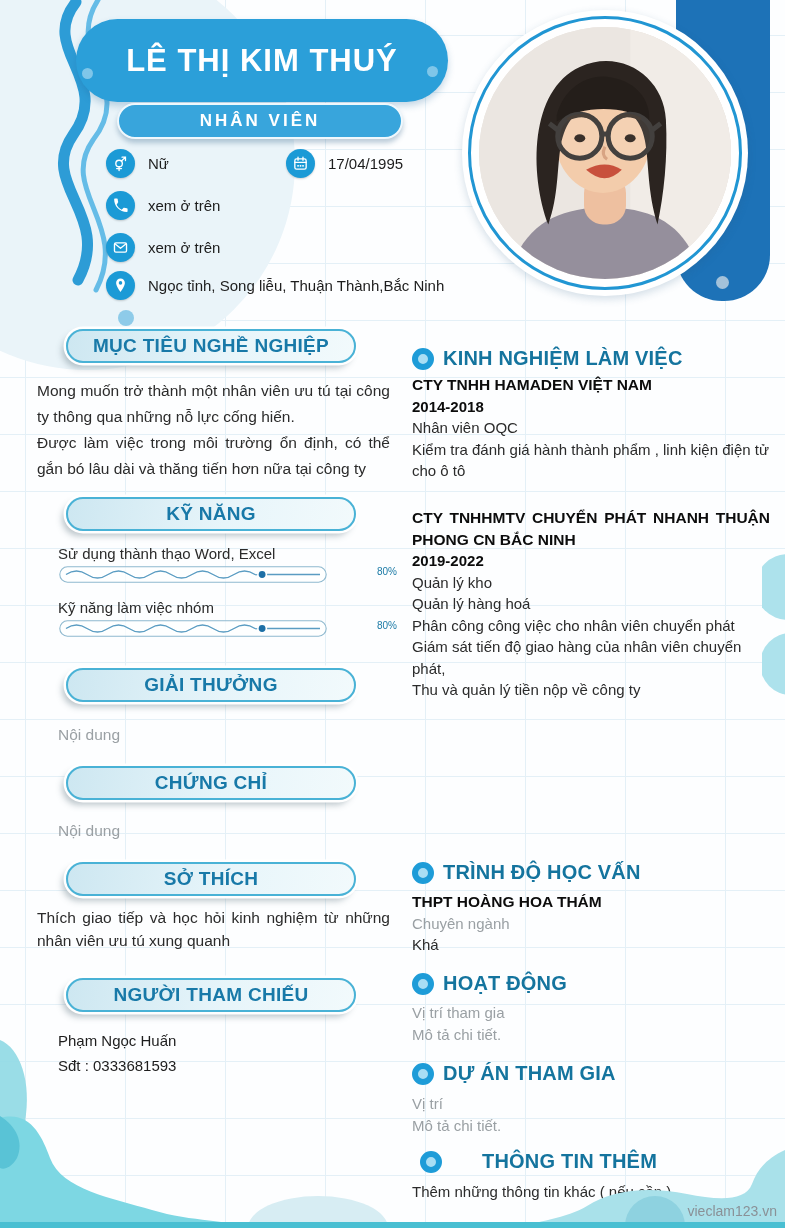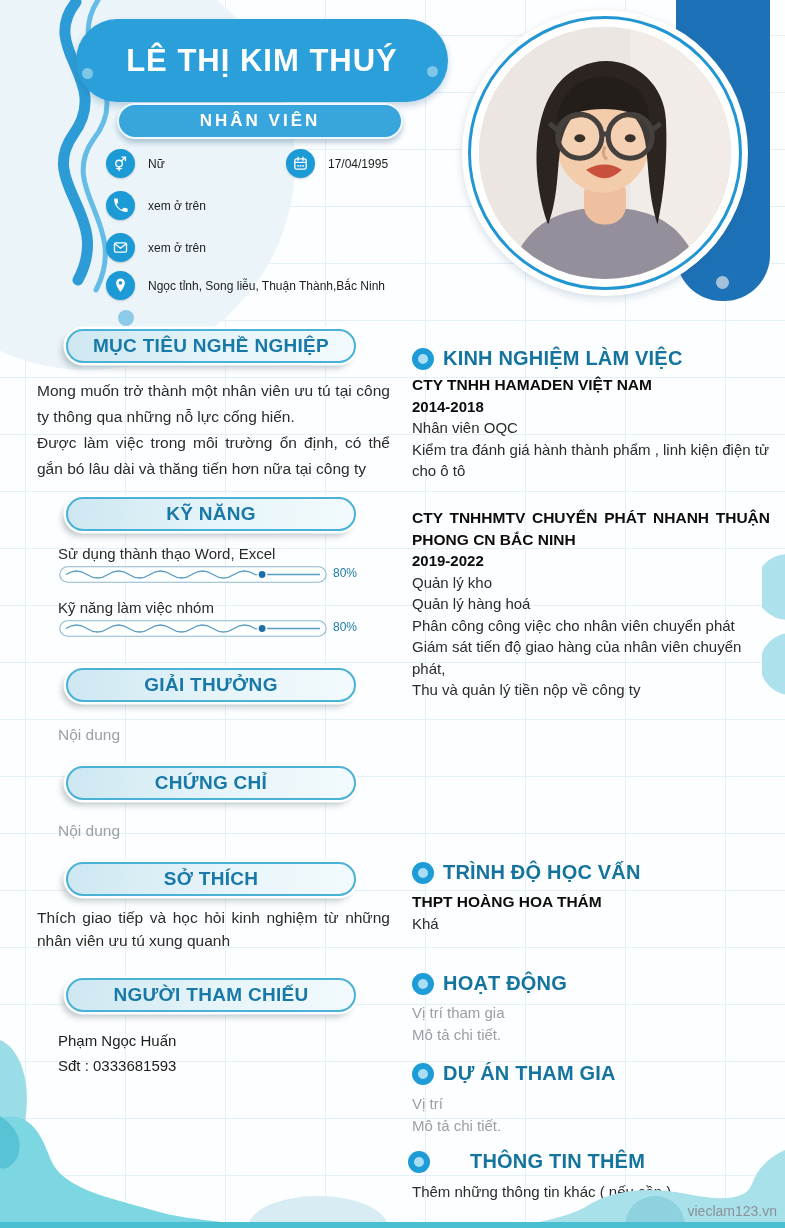--- a/index.html
+++ b/index.html
@@ -31,32 +31,32 @@
   .pill-dot{width:11px;height:11px;border-radius:50%;background:#7fc6e9;}
   .title-pill{left:117px;top:103px;width:286px;height:36px;border-radius:19px;background:#38a5dc;
     border:2px solid rgba(255,255,255,.92);box-sizing:border-box;display:flex;align-items:center;justify-content:center;
     box-shadow:0 4px 5px rgba(40,90,130,.3);}
   .title-pill span{color:#fff;font-size:17px;letter-spacing:3px;font-weight:bold;}
   
   .c-row{display:flex;align-items:center;gap:13px;}
   .cicon{width:29px;height:29px;border-radius:50%;background:#1b9ad6;flex:0 0 auto;
     display:flex;align-items:center;justify-content:center;box-shadow:0 1px 2px rgba(0,0,0,.18);}
   .cicon svg{width:17px;height:17px;display:block;}
-  .c-row span{font-size:12px;color:#1d1d1d;}
+  .c-row span{font-size:15px;color:#1d1d1d;}
   
   .sec-pill{position:absolute;left:66px;width:290px;height:34px;border-radius:18px;
     background:linear-gradient(100deg,#cde7f1 0%,#e7f5fa 55%,#f2fafc 100%);
     border:2px solid #49b2d6;box-sizing:border-box;
     box-shadow:0 0 0 2.5px #ffffff,-4px 5px 6px rgba(110,130,140,.45);
     display:flex;align-items:center;justify-content:center;}
   .sec-pill span{font-size:19px;font-weight:bold;color:#1879a8;letter-spacing:.3px;white-space:nowrap;}
   .body-text{font-size:15.5px;color:#2b2b2b;line-height:26px;text-align:justify;}
   .ph{color:#9aa0a4;}
   .skill-label{font-size:15px;color:#2b2b2b;}
-  .skill-pct{font-size:12px;color:#1b7aa6;}
+  .skill-pct{font-size:10px;color:#1b7aa6;margin-left:44px;}
   
   .r-head{display:flex;align-items:center;gap:9px;}
   .ring{width:22px;height:22px;border-radius:50%;border:6px solid #1e9cd8;background:#a9def4;box-sizing:border-box;flex:0 0 auto;}
   .r-head h2{margin:0;font-size:20px;font-weight:bold;color:#14749e;letter-spacing:.2px;white-space:nowrap;}
   .r-block{left:412px;width:358px;font-size:15px;color:#2b2b2b;line-height:21.5px;}
   .company{font-weight:bold;color:#0c0c0c;font-size:15.5px;text-align:justify;}
   .period-bold{font-weight:bold;color:#0c0c0c;}
   .watermark{font-size:14px;color:#8a9197;z-index:9;}
 </style>
 </head>
@@ -237,20 +237,21 @@
     <div>Thu và quản lý tiền nộp về công ty</div>
   </div>
 
 
   <div class="abs r-head" style="left:412px;top:861px;">
     <div class="ring"></div>
     <h2>TRÌNH ĐỘ HỌC VẤN</h2>
   </div>
   <div class="abs r-block" style="top:891px;">
     <div class="company">THPT HOÀNG HOA THÁM</div>
+    <div class="ph">Chuyên ngành</div>
     <div>Khá</div>
   </div>
 
   <div class="abs r-head" style="left:412px;top:972px;">
     <div class="ring"></div>
     <h2>HOẠT ĐỘNG</h2>
   </div>
   <div class="abs r-block" style="top:1002px;">
     <div class="ph">Vị trí tham gia</div>
     <div class="ph">Mô tả chi tiết.</div>
@@ -258,21 +259,21 @@
 
   <div class="abs r-head" style="left:412px;top:1062px;">
     <div class="ring"></div>
     <h2>DỰ ÁN THAM GIA</h2>
   </div>
   <div class="abs r-block" style="top:1093px;">
     <div class="ph">Vị trí</div>
     <div class="ph">Mô tả chi tiết.</div>
   </div>
 
-  <div class="abs r-head" style="left:408px;top:1150px;gap:40px;">
+  <div class="abs r-head" style="left:420px;top:1150px;gap:40px;">
     <div class="ring"></div>
     <h2>THÔNG TIN THÊM</h2>
   </div>
   <div class="abs r-block" style="top:1181px;">Thêm những thông tin khác ( nếu cần )</div>
 
   <svg class="abs" style="left:0;top:1040px;width:280px;height:188px;" viewBox="0 0 280 188">
     <path d="M0 0 C 20 8 32 42 25 82 C 20 112 8 122 0 124 Z" fill="#8fd9e4" opacity="0.9"></path>
     <path d="M0 78 C 30 70 42 96 50 118 C 62 150 112 158 152 170 C 192 182 232 180 248 188 L0 188 Z" fill="#7dd7e3"></path>
     <path d="M0 76 C 16 86 24 102 17 118 C 11 128 4 130 0 128 Z" fill="#59c3d6"></path>
   </svg>

